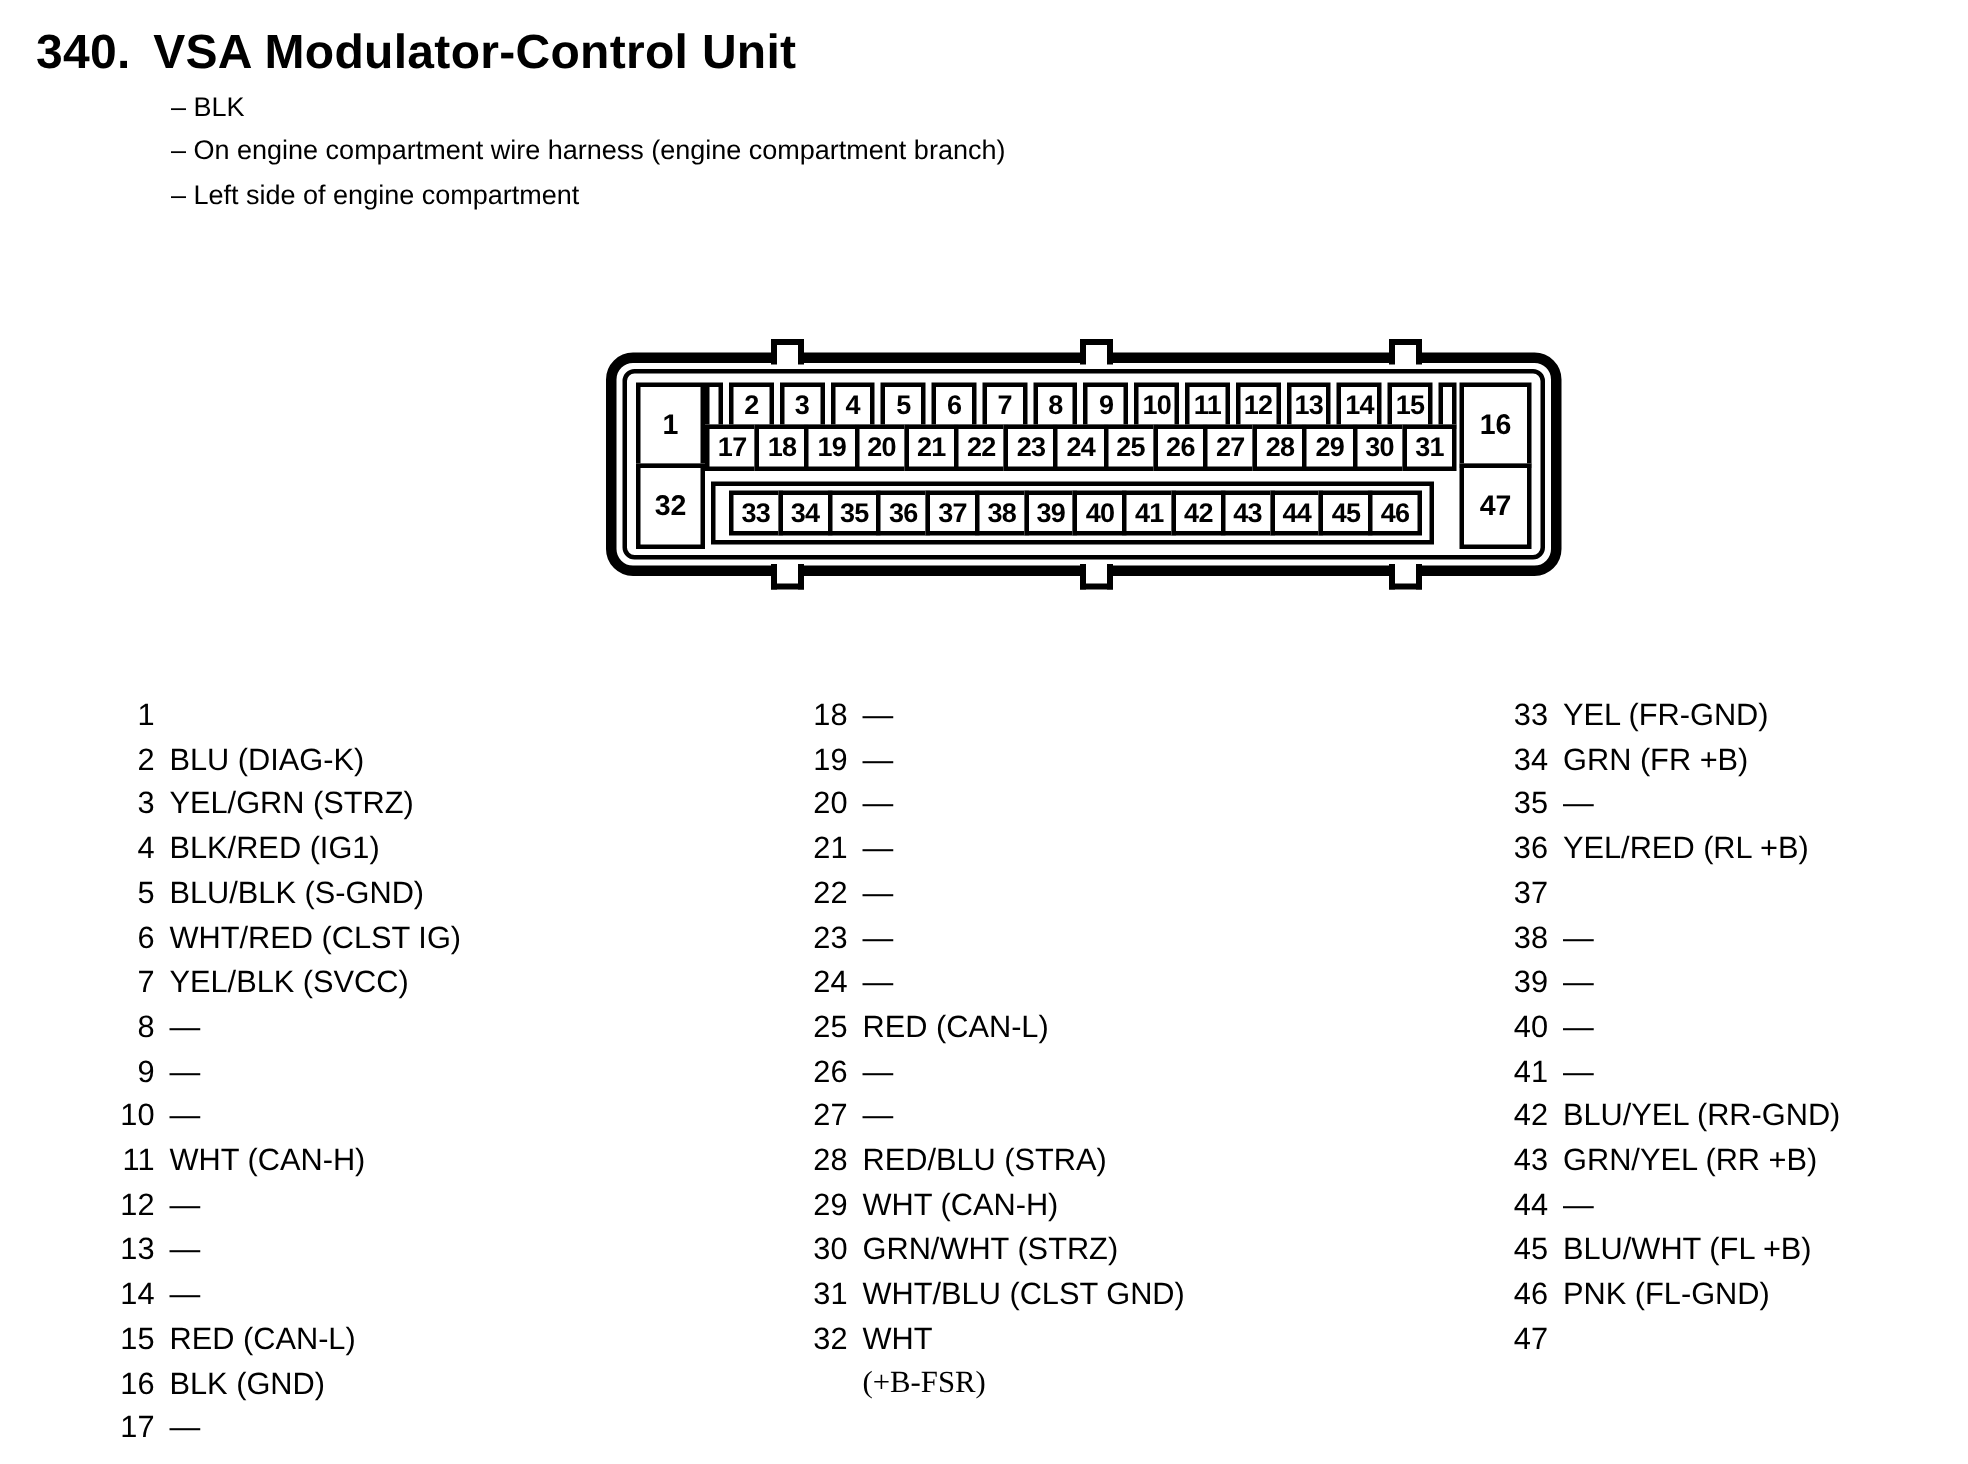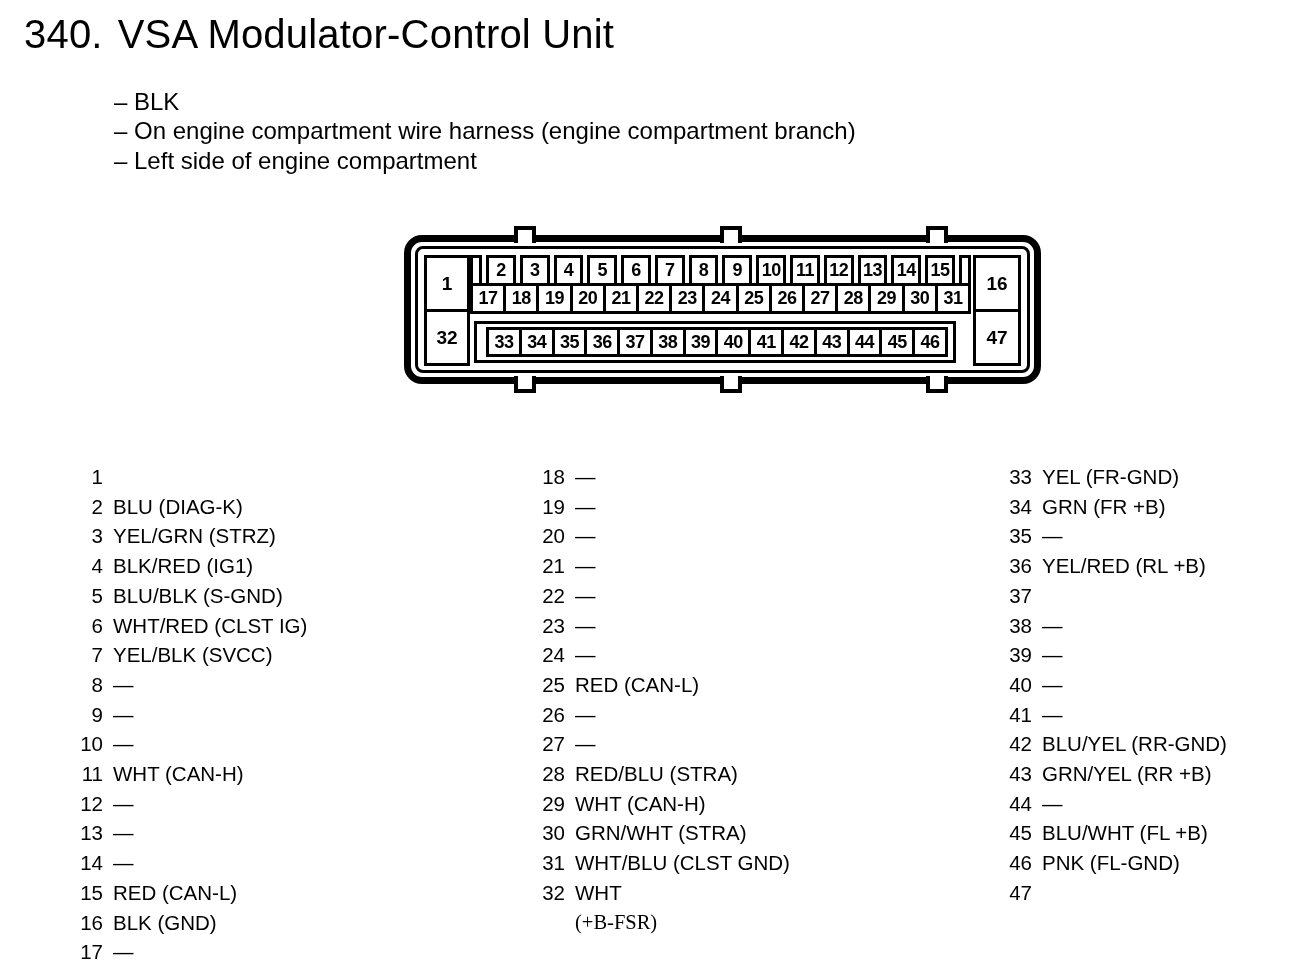--- a/index.html
+++ b/index.html
@@ -8,28 +8,28 @@
     background: #ffffff;
     color: #000000;
     font-family: "Liberation Sans", sans-serif;
     position: relative;
     overflow: hidden;
   }
 
   
   #title {
     position: absolute; left: 24px; top: 16px;
-    font-size: 40px; font-weight: normal; line-height: 36px;
+    font-size: 32px; font-weight: bold; line-height: 36px;
     white-space: nowrap; letter-spacing: 0.2px;
   }
   #title .title-text { margin-left: 15px; }
 
   #notes {
-    position: absolute; left: 114px; top: 87px;
-    font-size: 24px; line-height: 29.3px;
+    position: absolute; left: 114px; top: 57px;
+    font-size: 18px; line-height: 29.3px;
     white-space: nowrap;
   }
 
   
   #connector {
     position: absolute; left: 404px; top: 235px;
     width: 637px; height: 149px;
     border: 7px solid #000; border-radius: 18px;
     box-sizing: border-box; background: #fff;
   }
@@ -376,21 +376,21 @@
       <span class="pin-desc"><span>RED/BLU (STRA)</span></span>
     </div>
 
     <div class="pin-row">
       <span class="pin-num">29</span>
       <span class="pin-desc"><span>WHT (CAN-H)</span></span>
     </div>
 
     <div class="pin-row">
       <span class="pin-num">30</span>
-      <span class="pin-desc"><span>GRN/WHT (STRA)</span></span>
+      <span class="pin-desc"><span>GRN/WHT (STRZ)</span></span>
     </div>
 
     <div class="pin-row">
       <span class="pin-num">31</span>
       <span class="pin-desc"><span>WHT/BLU (CLST GND)</span></span>
     </div>
 
     <div class="pin-row">
       <span class="pin-num">32</span>
       <span class="pin-desc"><span>WHT</span><span class="desc2">(+B-FSR)</span></span>

